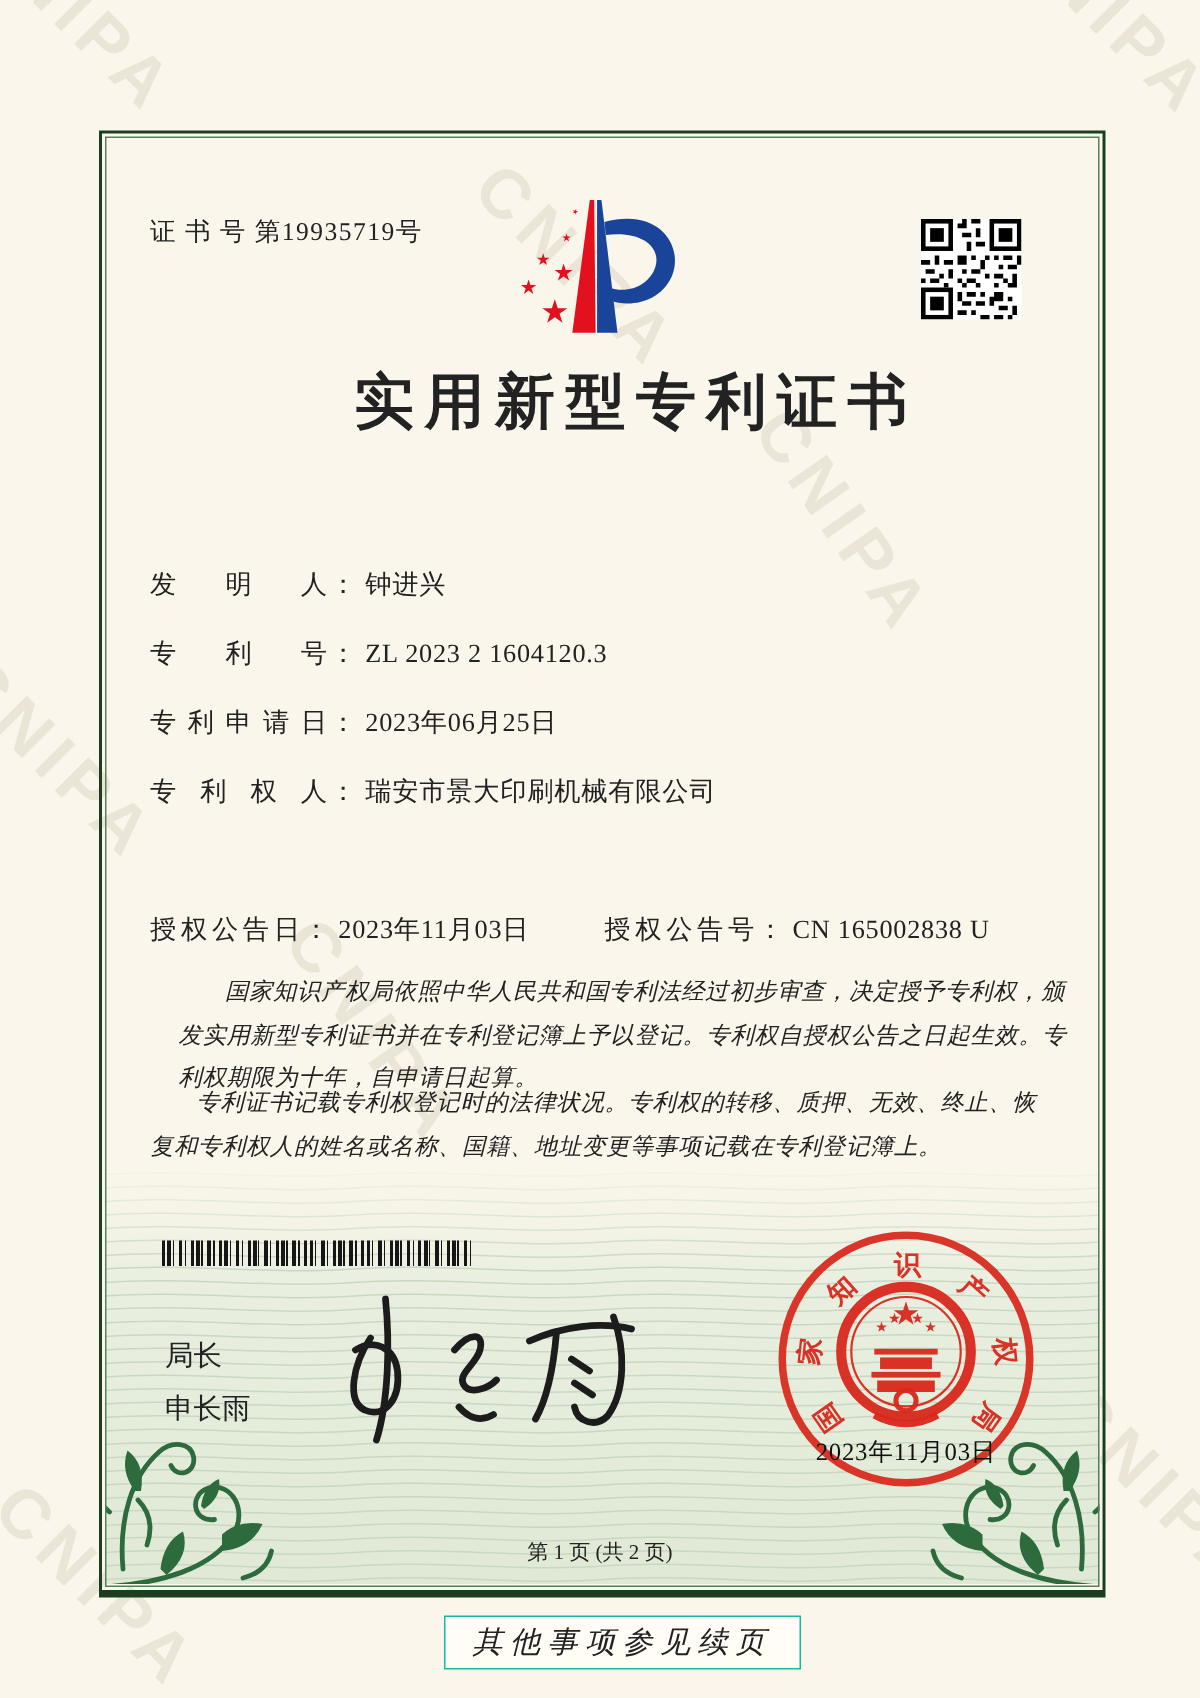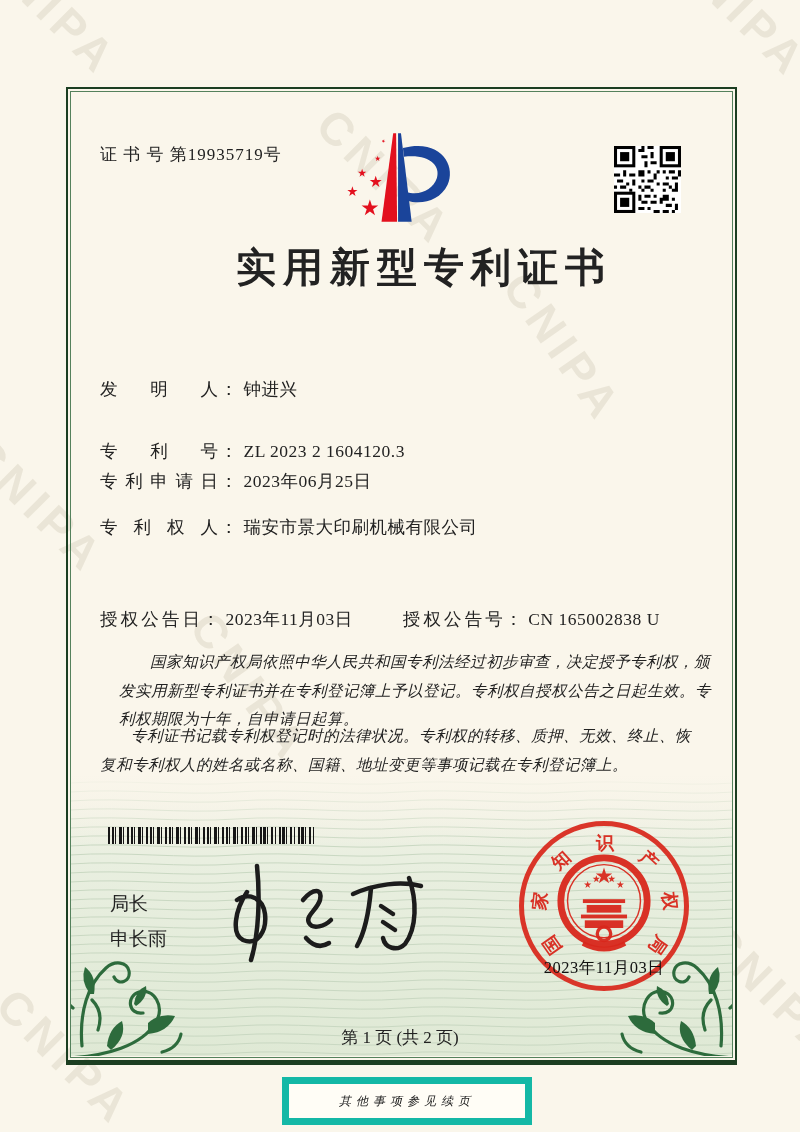--- a/index.html
+++ b/index.html
@@ -51,23 +51,23 @@
   .seal{position:absolute;left:519px;top:821px;width:170px;height:170px;z-index:5;}
   .seal-ring{position:absolute;left:0;top:0;width:160px;height:160px;border-radius:50%;
              border:5px solid rgba(216,39,27,.93);}
   .seal-char{position:absolute;font-size:18px;font-weight:bold;color:rgba(216,39,27,.95);
              transform-origin:center;white-space:nowrap;}
   .seal-emblem{position:absolute;left:37px;top:31px;}
   .seal-date{position:absolute;left:0;top:136px;width:170px;text-align:center;
              font-size:16.5px;color:#111;letter-spacing:0.5px;}
   
   .page-info{position:absolute;left:0;top:1026px;width:800px;text-align:center;
-             font-size:17px;z-index:4;}
-  .cont-note{position:absolute;left:282px;top:1077px;width:236px;height:34px;line-height:34px;
-             text-align:center;background:#fffdf6;border:7px solid #14b8a6;font-size:12px;
+             font-size:14px;z-index:4;}
+  .cont-note{position:absolute;left:296px;top:1077px;width:236px;height:34px;line-height:34px;
+             text-align:center;background:#fffdf6;border:1px solid #14b8a6;font-size:20px;
              font-style:italic;letter-spacing:5px;z-index:4;}
 </style>
 </head>
 <body>
 
 <div class="page">
 
   <div class="wm" style="left:-35px;top:-20px;">CNIPA</div>
   <div class="wm" style="left:655px;top:-18px;">CNIPA</div>
   <div class="wm" style="left:-48px;top:478px;">CNIPA</div>
@@ -194,21 +194,21 @@
                M8,16h1v2h-1z M10,16h2v1h-2z M13,16h1v1h-1z M9,18h2v1h-2z M12,18h2v1h-2z M15,17h1v2h-1z M8,20h2v1h-2z M11,20h1v1h-1z M13,21h2v1h-2z
                M16,16h2v2h-2z M19,17h1v1h-1z M17,19h2v1h-2z M20,19h1v2h-1z M16,21h2v1h-2z M19,21h1v1h-1z"></path>
     </g>
   </svg>
 
   <div class="title">实用新型专利证书</div>
 
   <div class="frow" style="top:377px;">
     <span class="flabel">发明人</span><span class="colon">：</span><span class="fvalue">钟进兴</span>
   </div>
-  <div class="frow" style="top:423px;margin-top:16px;">
+  <div class="frow" style="top:423px;">
     <span class="flabel">专利号</span><span class="colon">：</span><span class="fvalue">ZL 2023 2 1604120.3</span>
   </div>
   <div class="frow" style="top:469px;">
     <span class="flabel">专利申请日</span><span class="colon">：</span><span class="fvalue">2023年06月25日</span>
   </div>
   <div class="frow" style="top:515px;">
     <span class="flabel">专利权人</span><span class="colon">：</span><span class="fvalue">瑞安市景大印刷机械有限公司</span>
   </div>
   <div class="frow" style="top:607px;">
     <span class="flabel narrow">授权公告日</span><span class="colon">：</span><span class="fvalue">2023年11月03日</span><span class="pair2"><span class="flabel narrow">授权公告号</span><span class="colon">：</span><span class="fvalue">CN 165002838 U</span></span>

